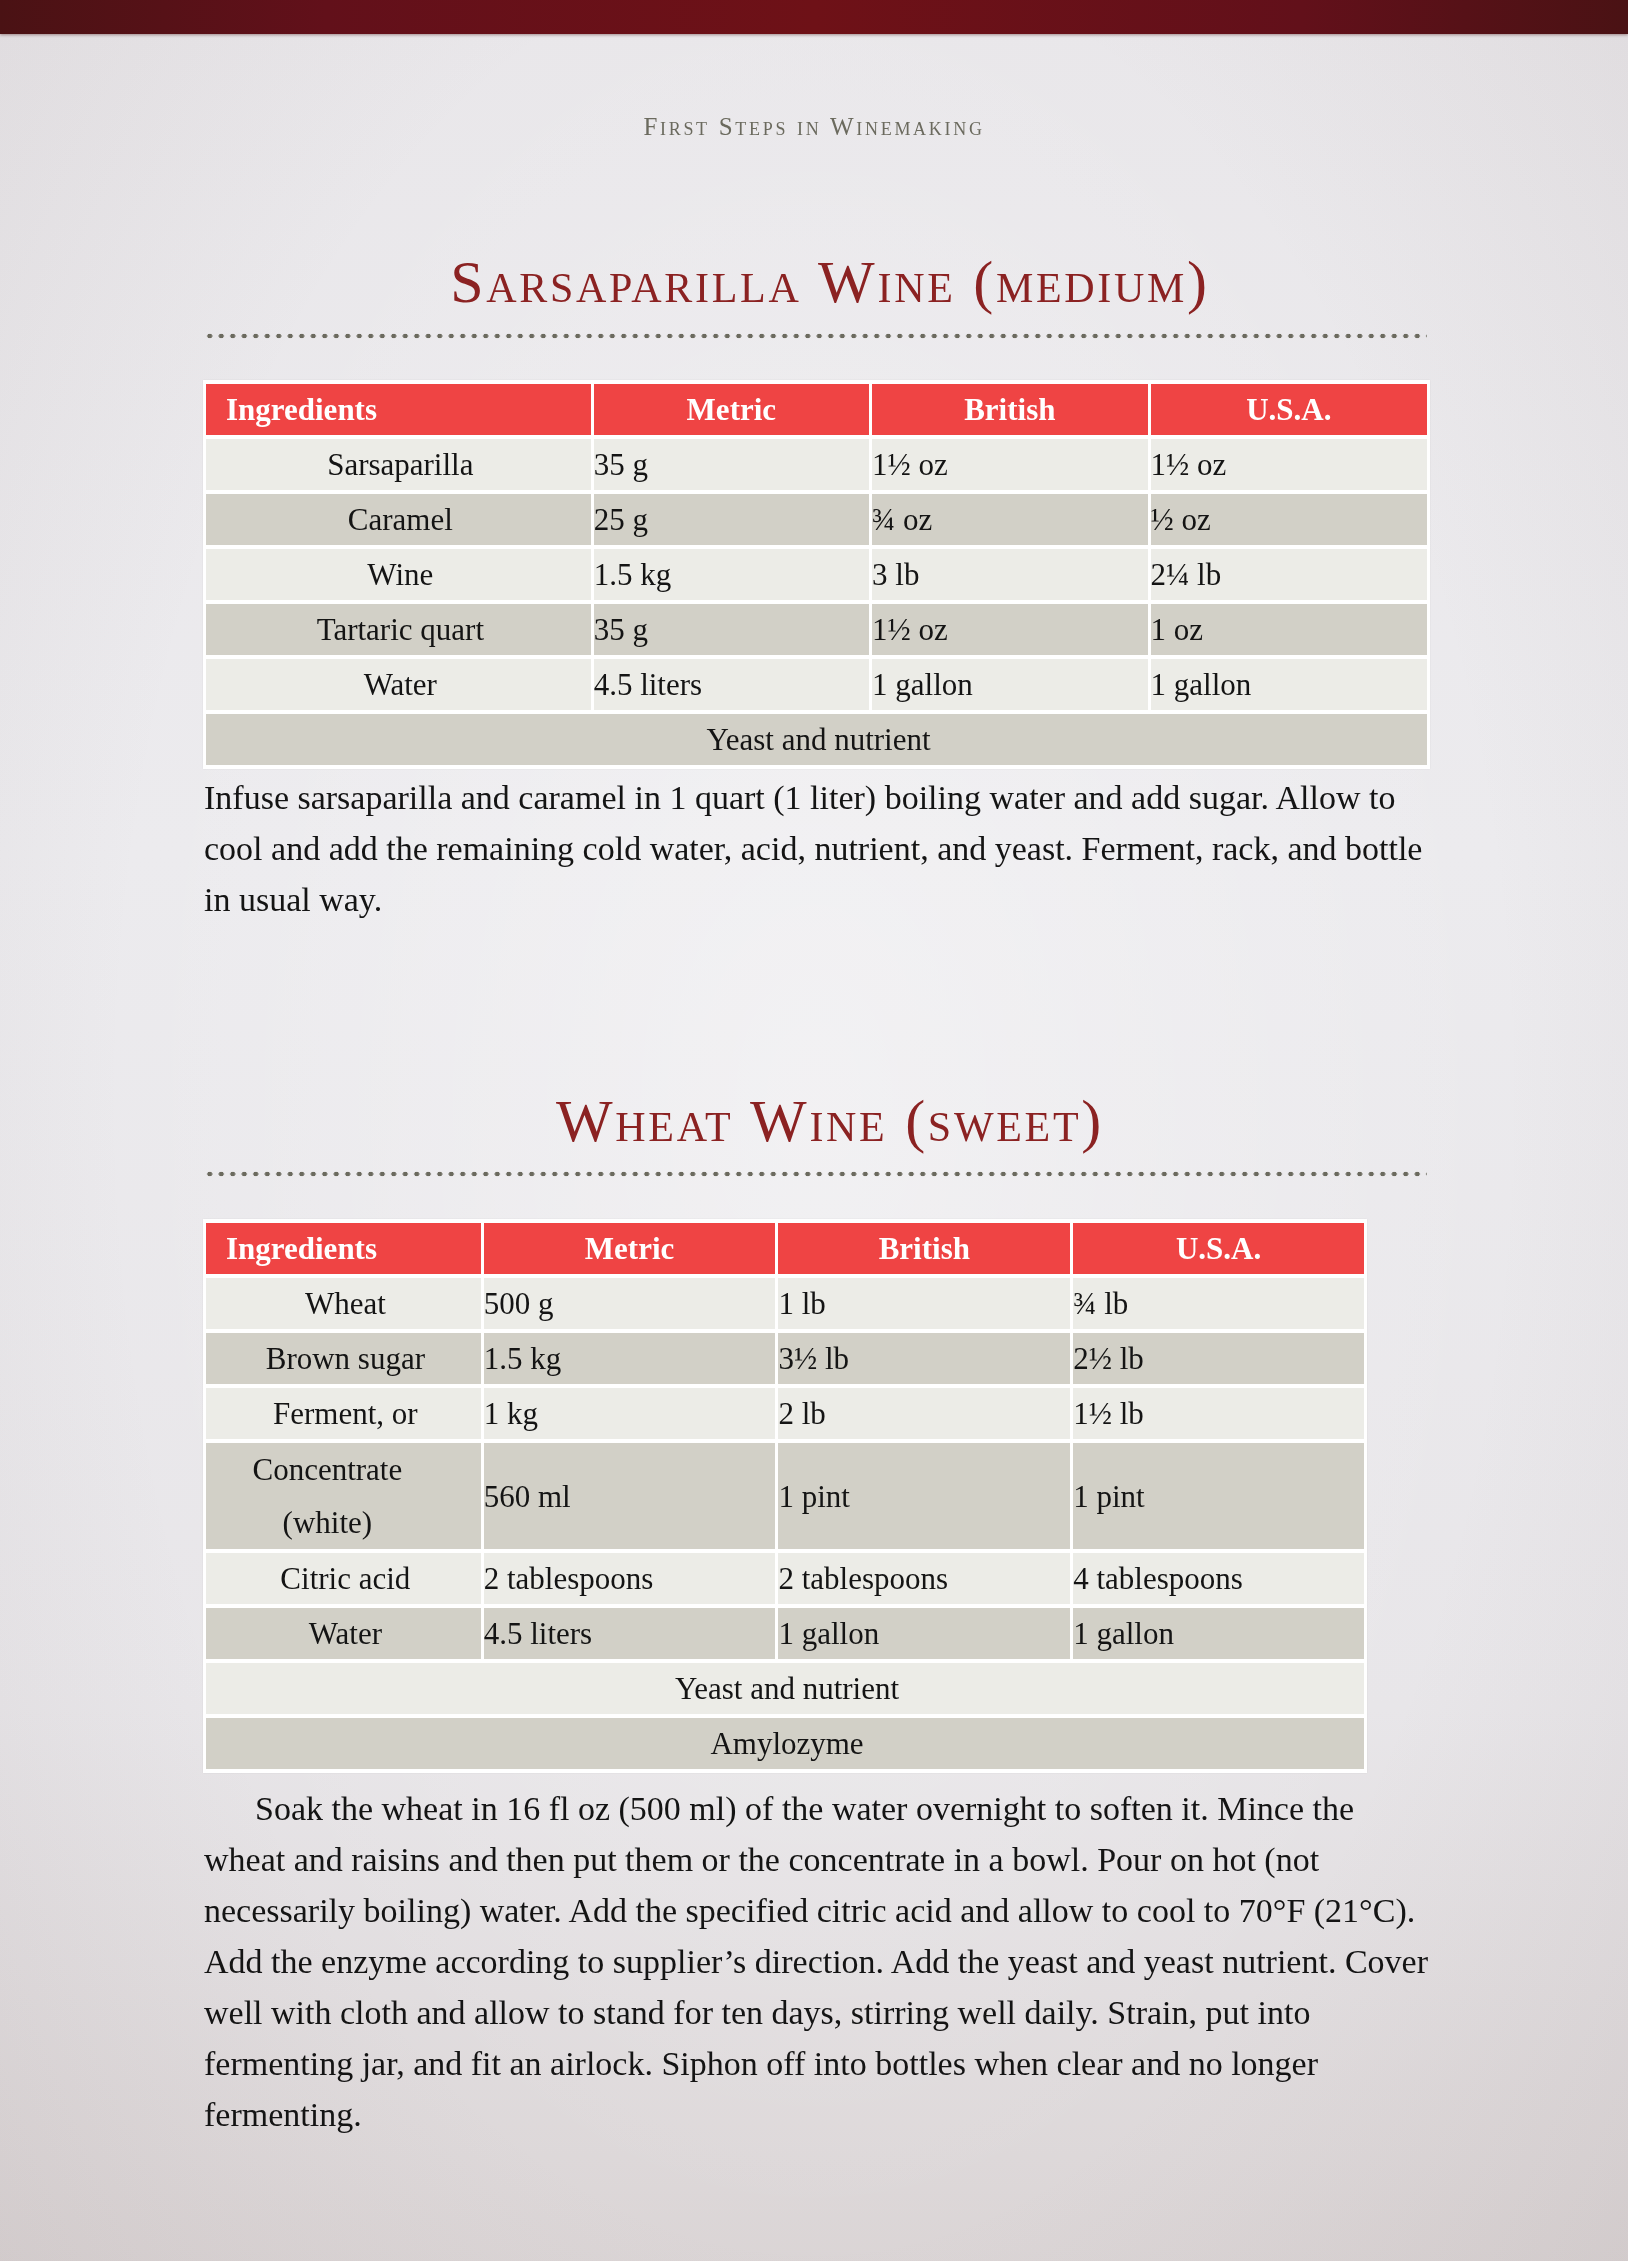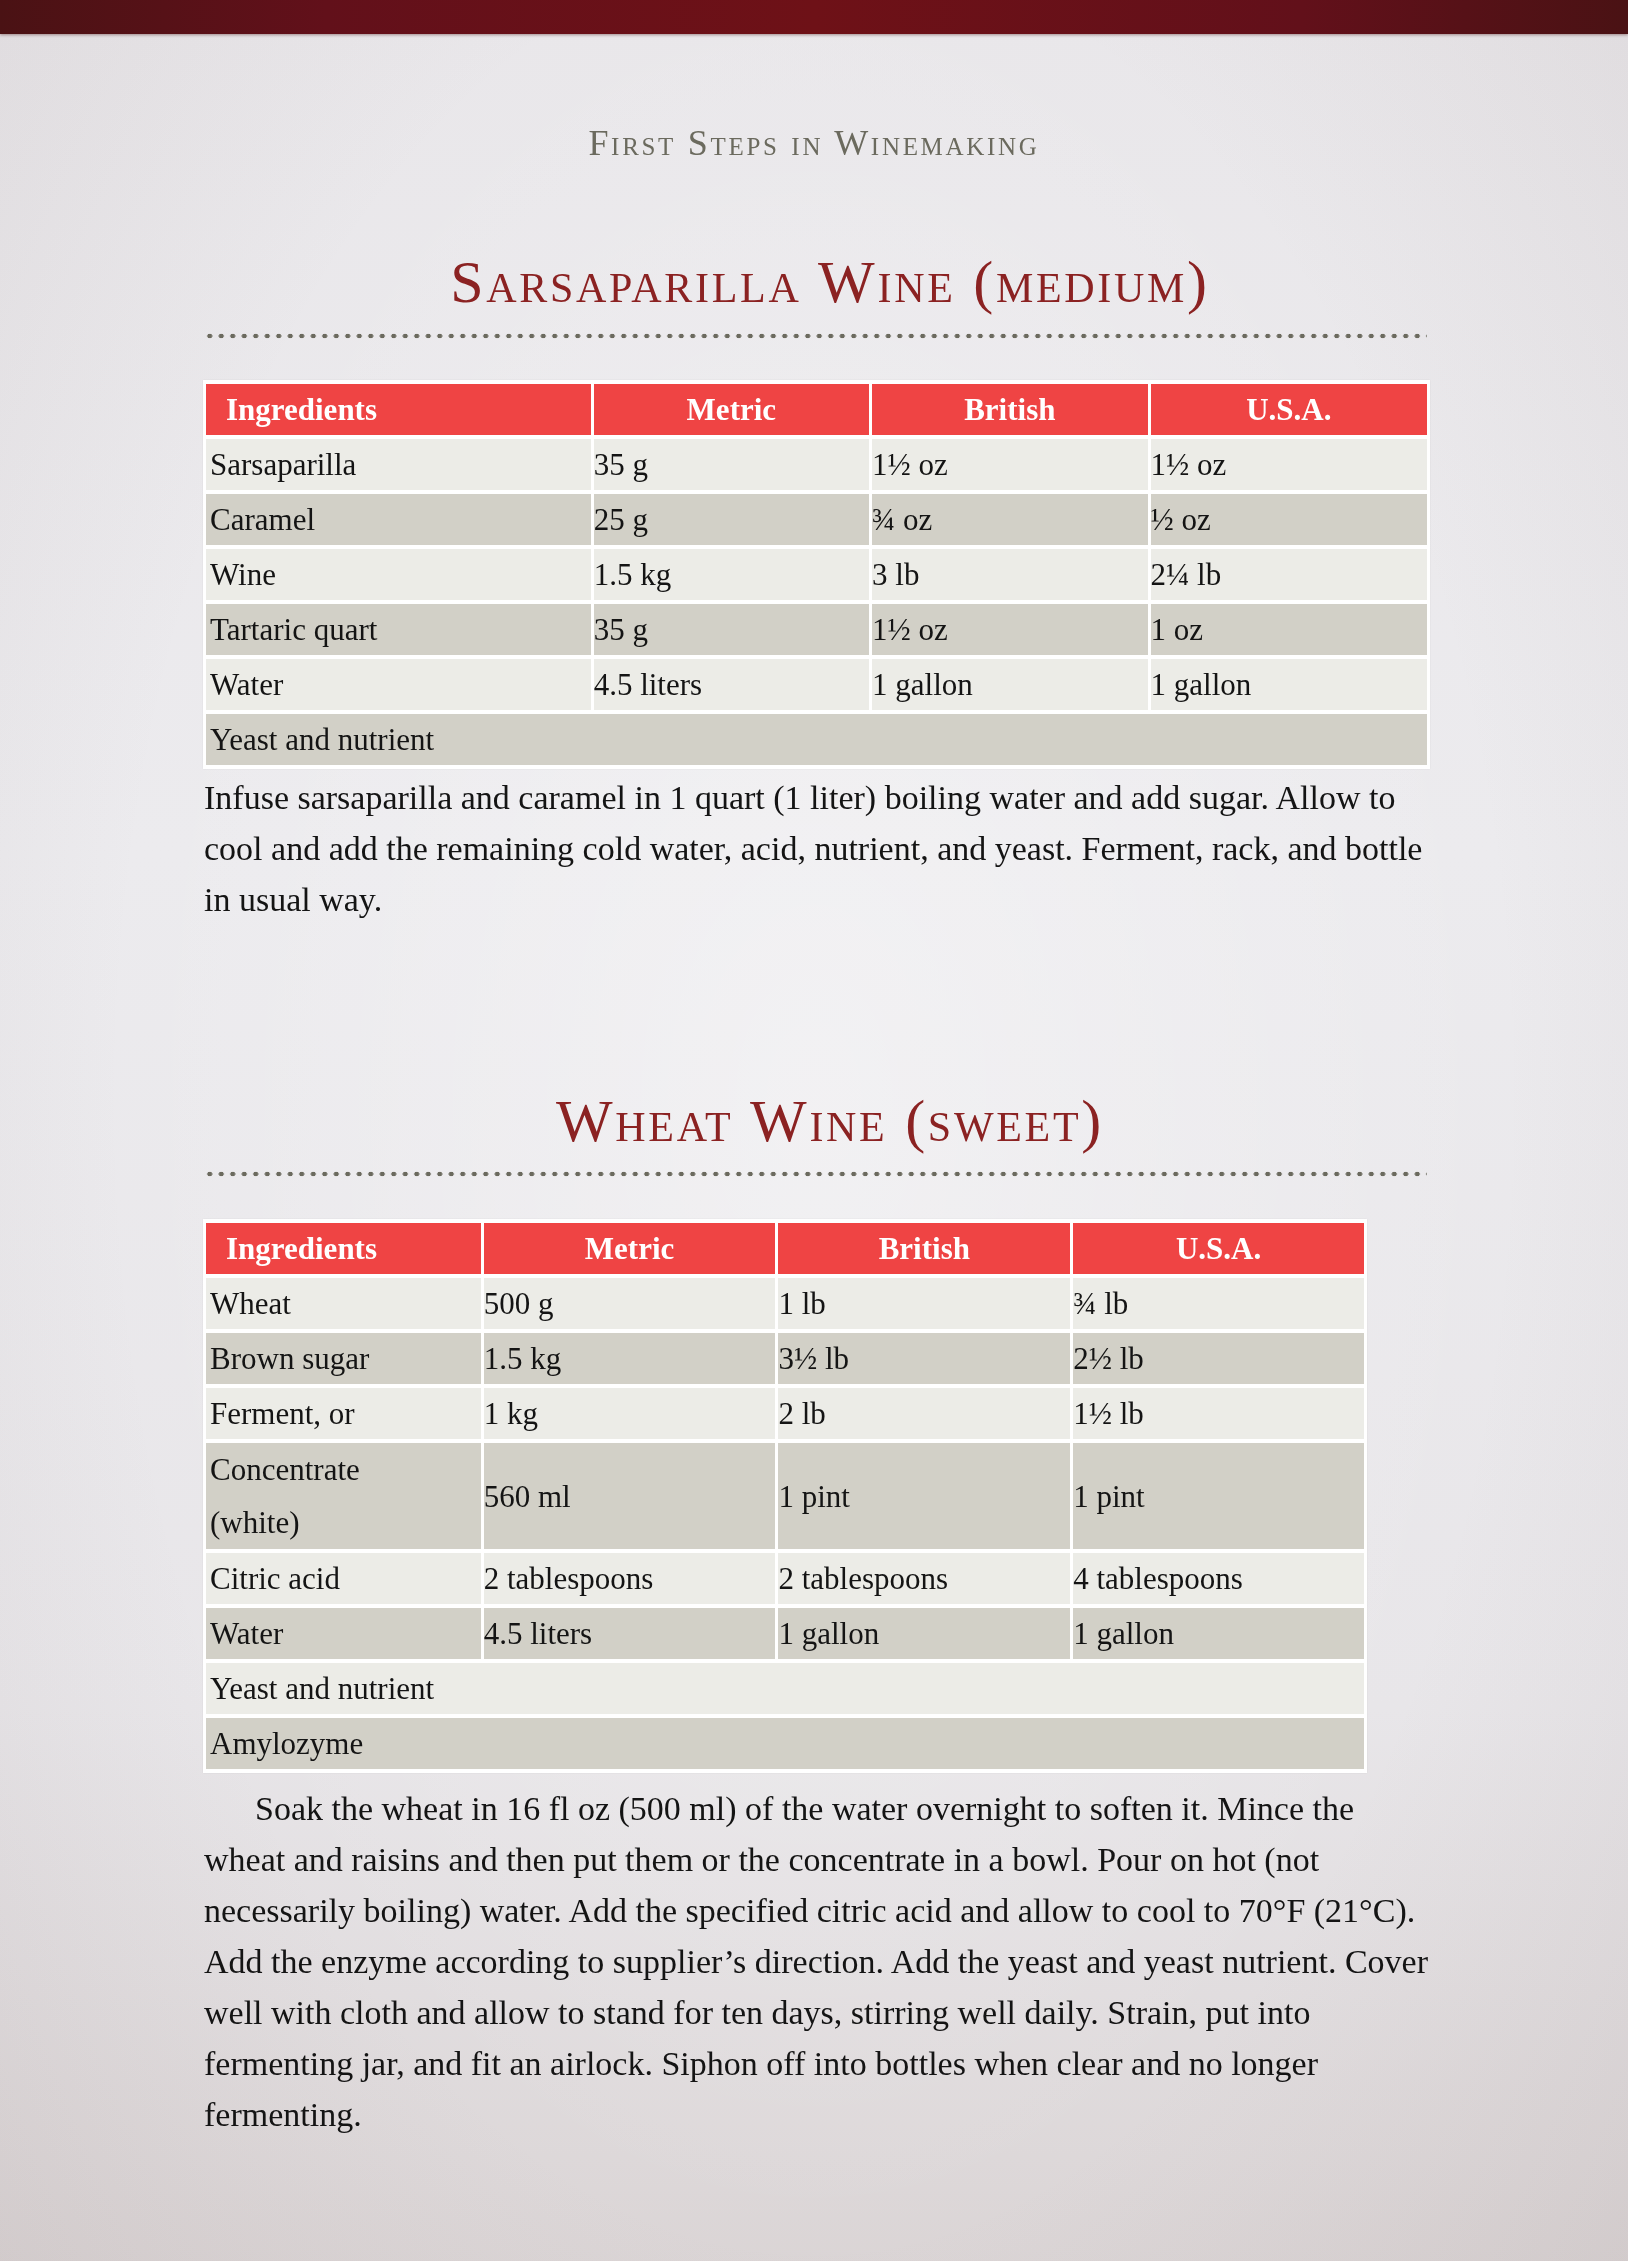--- a/index.html
+++ b/index.html
@@ -19,23 +19,23 @@
     position: absolute; inset: 0;
     background: radial-gradient(ellipse at 50% 45%, rgba(255,255,255,0.35) 0%, rgba(255,255,255,0) 60%, rgba(120,100,100,0.10) 100%);
     pointer-events: none;
   }
   .top-band {
     position: absolute; left: 0; top: 0; width: 1628px; height: 34px;
     background: linear-gradient(90deg, #4a1214 0%, #62101a 20%, #6e1117 50%, #62101a 80%, #4a1214 100%);
     box-shadow: 0 1.8px 2.7px rgba(80,30,30,0.45);
   }
   .running-head {
-    position: absolute; left: 0; width: 1628px; top: 121px;
+    position: absolute; left: 0; width: 1628px; top: 104px;
     text-align: center;
-    font-size: 36px;
+    font-size: 25px;
     font-variant: small-caps;
     letter-spacing: 2.7px;
     color: #6b6a5e;
     line-height: 45px;
   }
   .section-title {
     position: absolute; left: 16px; width: 1628px;
     text-align: center;
     font-variant: small-caps;
     color: #8b2222;
@@ -73,21 +73,21 @@
   table.recipe th.first { text-align: left; padding-left: 20px; }
   table.recipe td {
     font-size: 31px;
     height: 51px;
     text-align: left;
     vertical-align: middle;
     line-height: 51px;
     padding: 0;
     white-space: nowrap;
   }
-  table.recipe td.first { text-align: left; padding-left: 4px; }
+  table.recipe td.first { text-align: center; padding-left: 4px; }
   table.recipe tr.light td { background: #ecece7; }
   table.recipe tr.dark td { background: #d2d0c7; }
   table.recipe td.twoline { line-height: 53px; white-space: normal; }
   .para {
     position: absolute; left: 204px; width: 1230px;
     font-size: 34px;
     line-height: 51px;
     color: #141414;
     margin: 0;
   }

